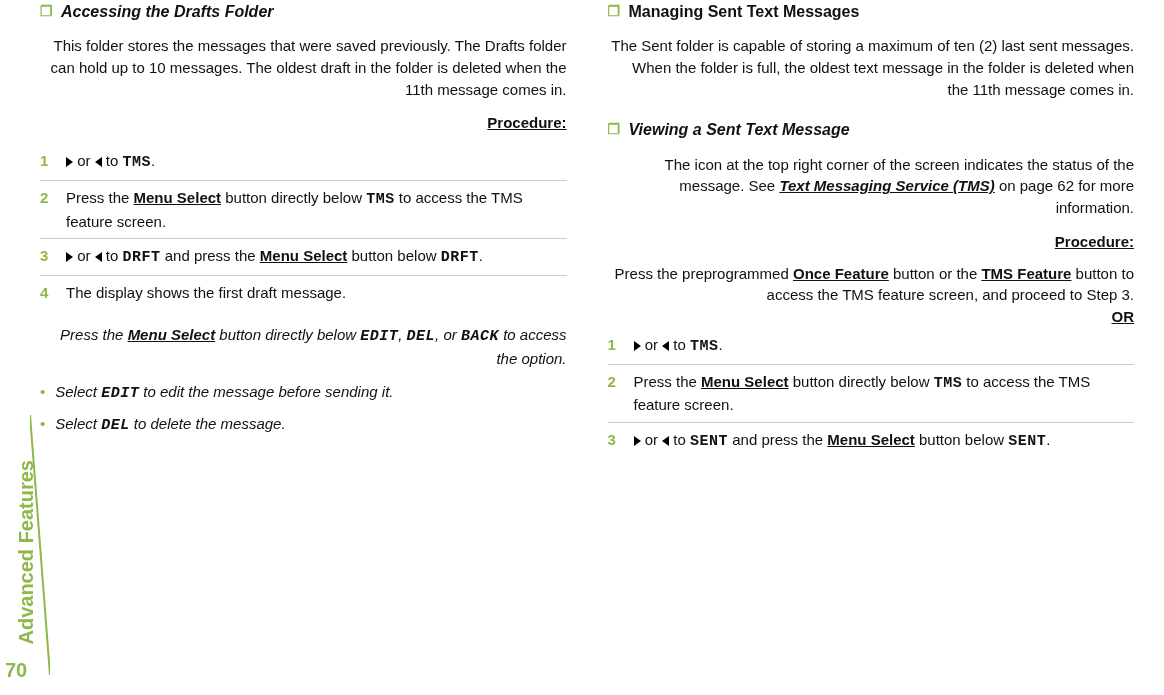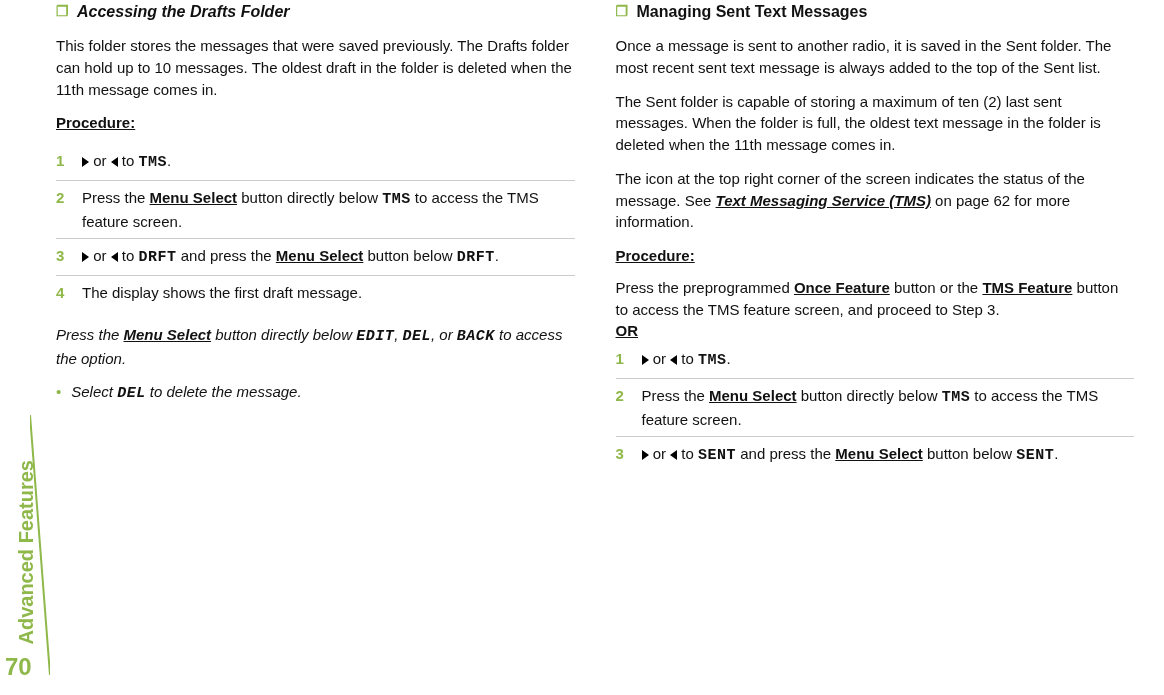--- a/index.html
+++ b/index.html
@@ -9,37 +9,37 @@
     line-height: 1.45;
     color: #111;
     width: 1164px;
     height: 695px;
     position: relative;
     background: #fff;
   }
   .columns {
     display: flex;
     gap: 41px;
-    padding: 0 30px 0 56px;
+    padding: 0 30px 0 40px;
   }
   .col { flex: 1; }
   h2 {
     font-size: 16px;
     font-weight: bold;
     margin-bottom: 12px;
   }
   h2 .icon-doc {
     color: #8fb84a;
     margin-right: 4px;
     font-size: 14px;
     display: inline-block;
     transform: translateY(-1px);
   }
   .italic { font-style: italic; }
-  p { margin-bottom: 12px; }
+  p { margin-bottom: 12px; text-align: right; }
   .label-bold { font-weight: bold; margin-top: 6px; margin-bottom: 10px; text-decoration: underline; }
   .step {
     display: flex;
     gap: 14px;
     padding: 6px 0;
     border-bottom: 1px solid #ccc;
   }
   .step-last { border-bottom: none; }
   .step-num { color: #8fb84a; font-weight: bold; min-width: 12px; }
   .step-body { flex: 1; }
@@ -85,21 +85,21 @@
     bottom: 20px;
     width: 20px;
     height: 260px;
     pointer-events: none;
   }
   .page-num {
     position: absolute;
     left: 5px;
     bottom: 10px;
     color: #8fb84a;
-    font-size: 24px;
+    font-size: 20px;
     font-weight: bold;
   }
 </style>
 </head>
 <body>
 
 <div class="sidebar-text">Advanced Features</div>
 <svg class="sidebar-line">
   <line x1="0" y1="0" x2="20" y2="260" stroke="#8fb84a" stroke-width="2"></line>
 </svg>
@@ -139,32 +139,36 @@
     <div class="step step-last">
       <div class="step-num">4</div>
       <div class="step-body">The display shows the first draft message.</div>
     </div>
 
     <p class="note">
       <span>Press the </span><span class="menu-bold" style="font-style:italic">Menu Select</span><span> button directly below </span><span class="radio-font">EDIT</span><span>, </span><span class="radio-font">DEL</span><span>, or </span><span class="radio-font">BACK</span><span> to access the option.</span>
     </p>
 
     <ul class="bullets">
+      <li><span>Select </span><span class="radio-font">EDIT</span><span> to edit the message before sending it.</span></li>
       <li><span>Select </span><span class="radio-font">DEL</span><span> to delete the message.</span></li>
     </ul>
   </div>
 
   <div class="col">
     <h2>
       <span class="icon-doc">❐</span>
       <span>Managing Sent Text Messages</span>
     </h2>
-    <p>Once a message is sent to another radio, it is saved in the Sent folder. The most recent sent text message is always added to the top of the Sent list.</p>
     <p>The Sent folder is capable of storing a maximum of ten (2) last sent messages. When the folder is full, the oldest text message in the folder is deleted when the 11th message comes in.</p>
 
+    <h2 style="margin-top:18px">
+      <span class="icon-doc">❐</span>
+      <span class="italic">Viewing a Sent Text Message</span>
+    </h2>
     <p>
       <span>The icon at the top right corner of the screen indicates the status of the message. See </span><span class="menu-bold" style="font-style:italic">Text Messaging Service (TMS)</span><span> on page 62 for more information.</span>
     </p>
     <p class="label-bold">Procedure:</p>
 
     <p style="margin-bottom:0">
       <span>Press the preprogrammed </span><span class="menu-bold">Once Feature</span><span> button or the </span><span class="menu-bold">TMS Feature</span><span> button to access the TMS feature screen, and proceed to Step 3.</span>
     </p>
     <p style="margin-bottom:0"><span class="menu-bold">OR</span></p>
 

